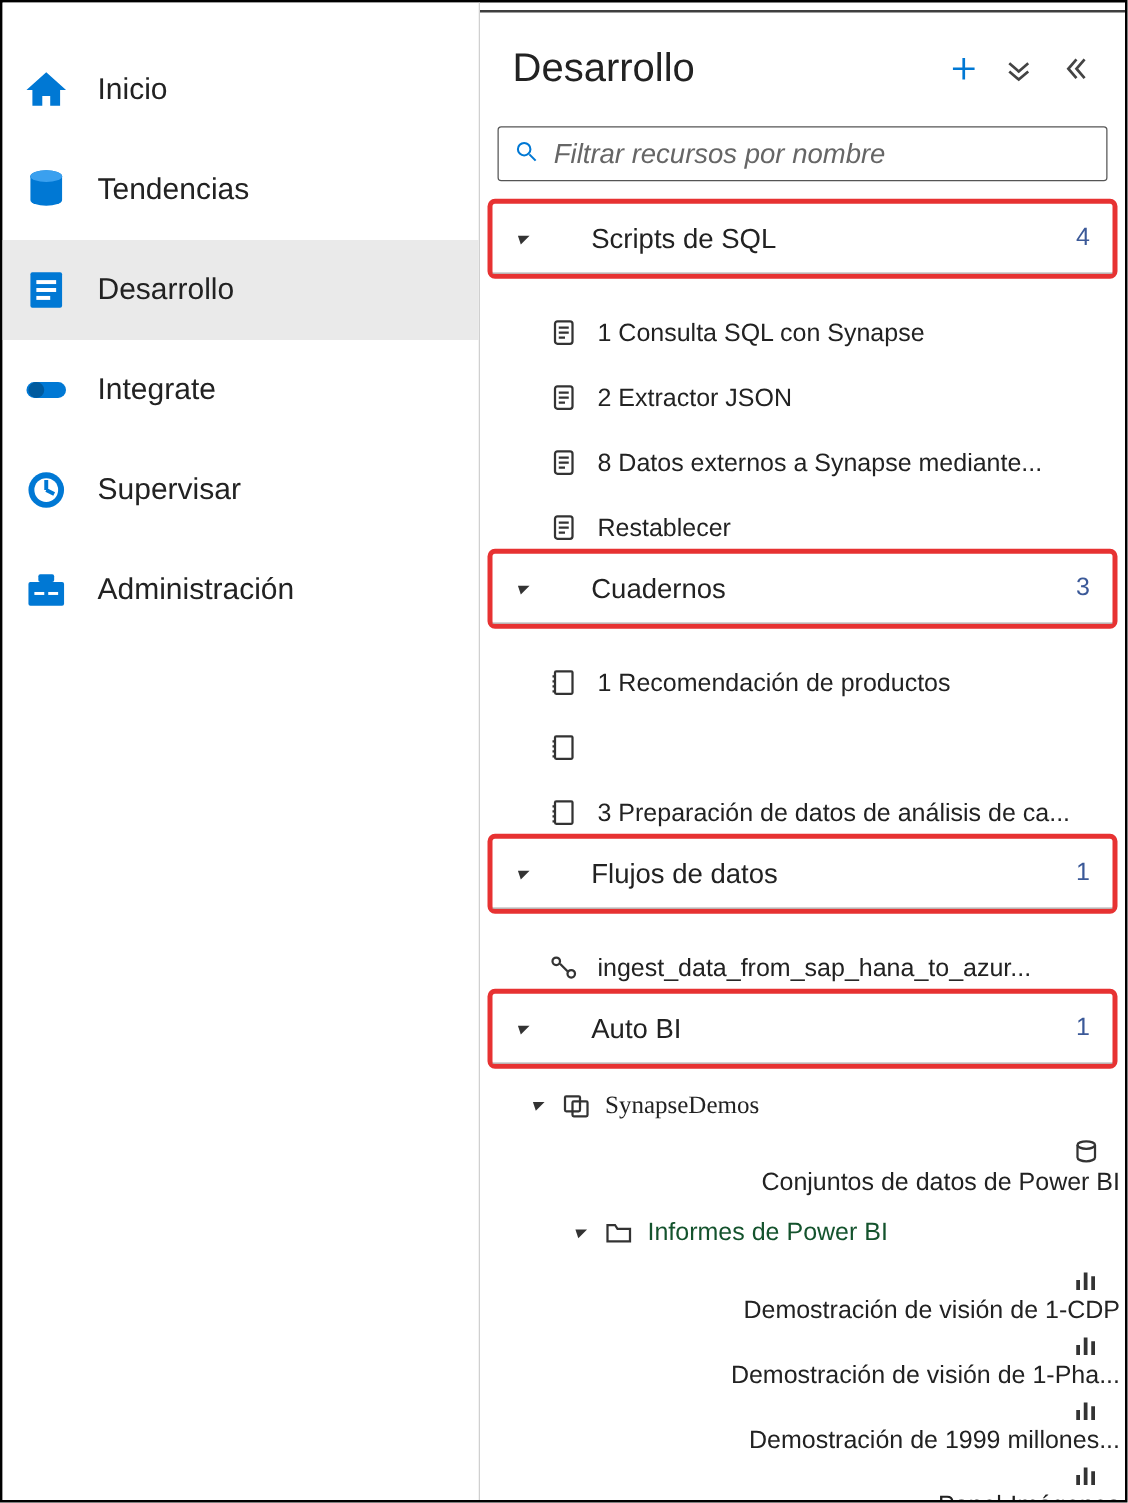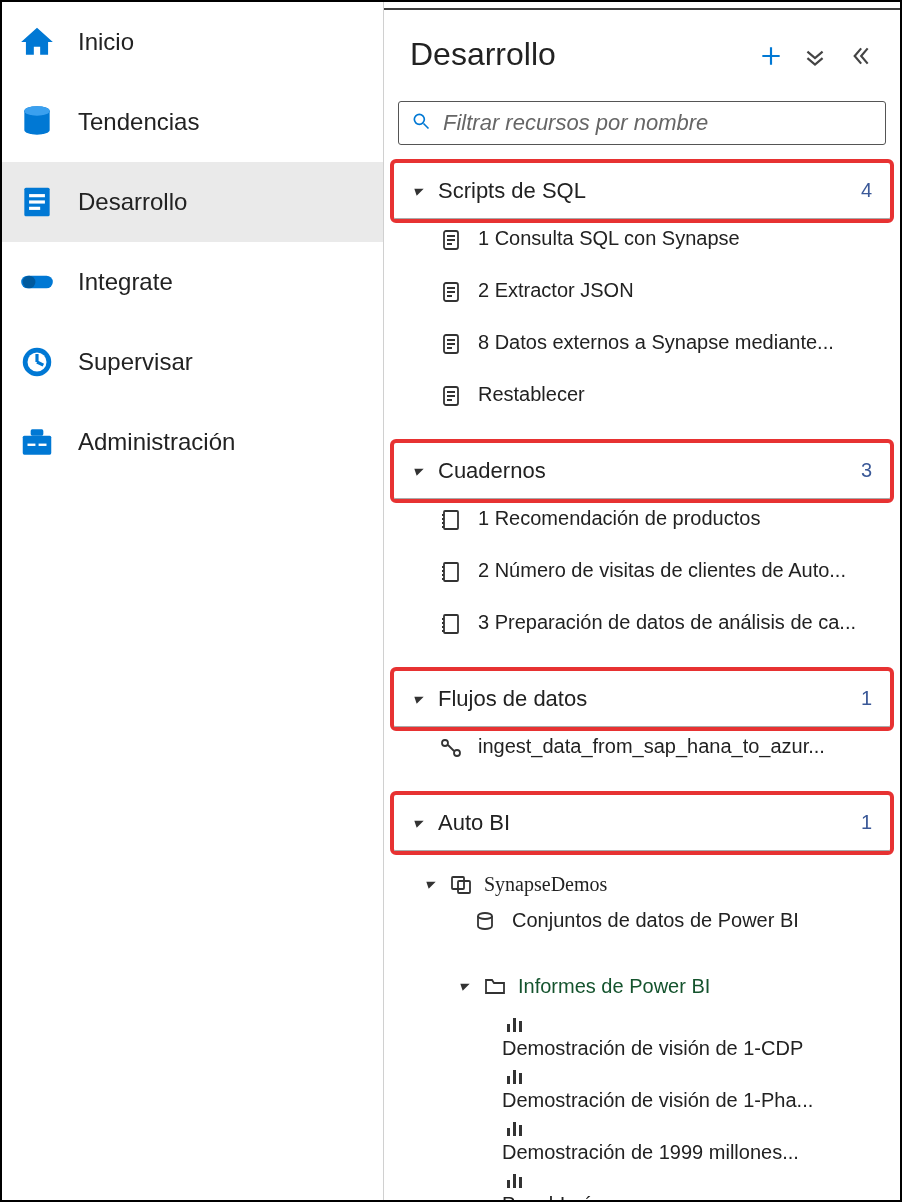--- a/index.html
+++ b/index.html
@@ -9,20 +9,21 @@
       height: 1202px;
       background: #ffffff;
       display: flex;
       border: 2px solid #000;
       overflow: hidden;
     }
     
     .sidebar {
       width: 382px;
       border-right: 1px solid #d0d0d0;
+      padding-top: 30px;
       background: #ffffff;
     }
     .nav-item {
       height: 80px;
       display: flex;
       align-items: center;
       padding-left: 16px;
       cursor: pointer;
       font-size: 24px;
       color: #222;
@@ -93,38 +94,39 @@
     }
     .group-hdr {
       display: flex;
       align-items: center;
       height: 56px;
       padding: 0 18px 0 18px;
       font-size: 22px;
       color: #222;
       border-bottom: 1.5px solid #aaa;
       cursor: pointer;
+      gap: 35px;
     }
     .red-wrap {
       border: 4px solid #e73232;
       border-radius: 6px;
       margin: 4px 2px;
     }
     .red-wrap .group-hdr { border-bottom: 1.5px solid #aaa; }
     .group-hdr .expander {
       margin-right: 12px;
       display: inline-flex;
     }
     .group-hdr .expander svg { width: 14px; height: 14px; }
     .group-label { flex: 1; }
     .group-count { color: #3b5998; font-size: 20px; }
 
     .leaf-row {
       display: flex;
-      align-items: flex-start;
+      align-items: flex-end;
       height: 52px;
       padding-left: 50px;
       font-size: 20px;
       color: #222;
       cursor: pointer;
       white-space: nowrap;
       overflow: hidden;
     }
     .leaf-icon {
       width: 26px;
@@ -156,21 +158,21 @@
       height: 50px;
       padding-left: 70px;
       font-size: 20px;
       color: #14532d;
       cursor: pointer;
     }
     .sub-hdr .expander, .sub-hdr2 .expander { margin-right: 10px; display:inline-flex;}
     .sub-hdr .expander svg, .sub-hdr2 .expander svg { width:14px; height:14px;}
     .sub-hdr .leaf-icon, .sub-hdr2 .leaf-icon { margin-right: 10px; }
 
-    .leaf-row.depth2 { padding-left: 84px; }
+    .leaf-row.depth2 { padding-left: 84px; flex-direction: column; }
     .leaf-row.depth3 { padding-left: 114px; flex-direction: column; }
   </style>
 </head>
 <body>
 
 <div class="sidebar">
 
   <div class="nav-item">
     <span class="nav-icon">
       <svg viewBox="0 0 24 24" fill="#0078d4">
@@ -341,21 +343,20 @@
         </span>
       <span class="leaf-label">1 Recomendación de productos</span>
     </div>
     <div class="leaf-row">
       <span class="leaf-icon">
           <svg viewBox="0 0 24 24" fill="none" stroke="#333" stroke-width="1.8">
             <rect x="5" y="3" width="14" height="18" rx="1"></rect>
             <path d="M5 7 h-2 M5 11 h-2 M5 15 h-2 M5 19 h-2"></path>
           </svg>
         </span>
-      <span class="leaf-label">2 Número de visitas de clientes de Auto...</span>
     </div>
     <div class="leaf-row">
       <span class="leaf-icon">
           <svg viewBox="0 0 24 24" fill="none" stroke="#333" stroke-width="1.8">
             <rect x="5" y="3" width="14" height="18" rx="1"></rect>
             <path d="M5 7 h-2 M5 11 h-2 M5 15 h-2 M5 19 h-2"></path>
           </svg>
         </span>
       <span class="leaf-label">3 Preparación de datos de análisis de ca...</span>
     </div>

